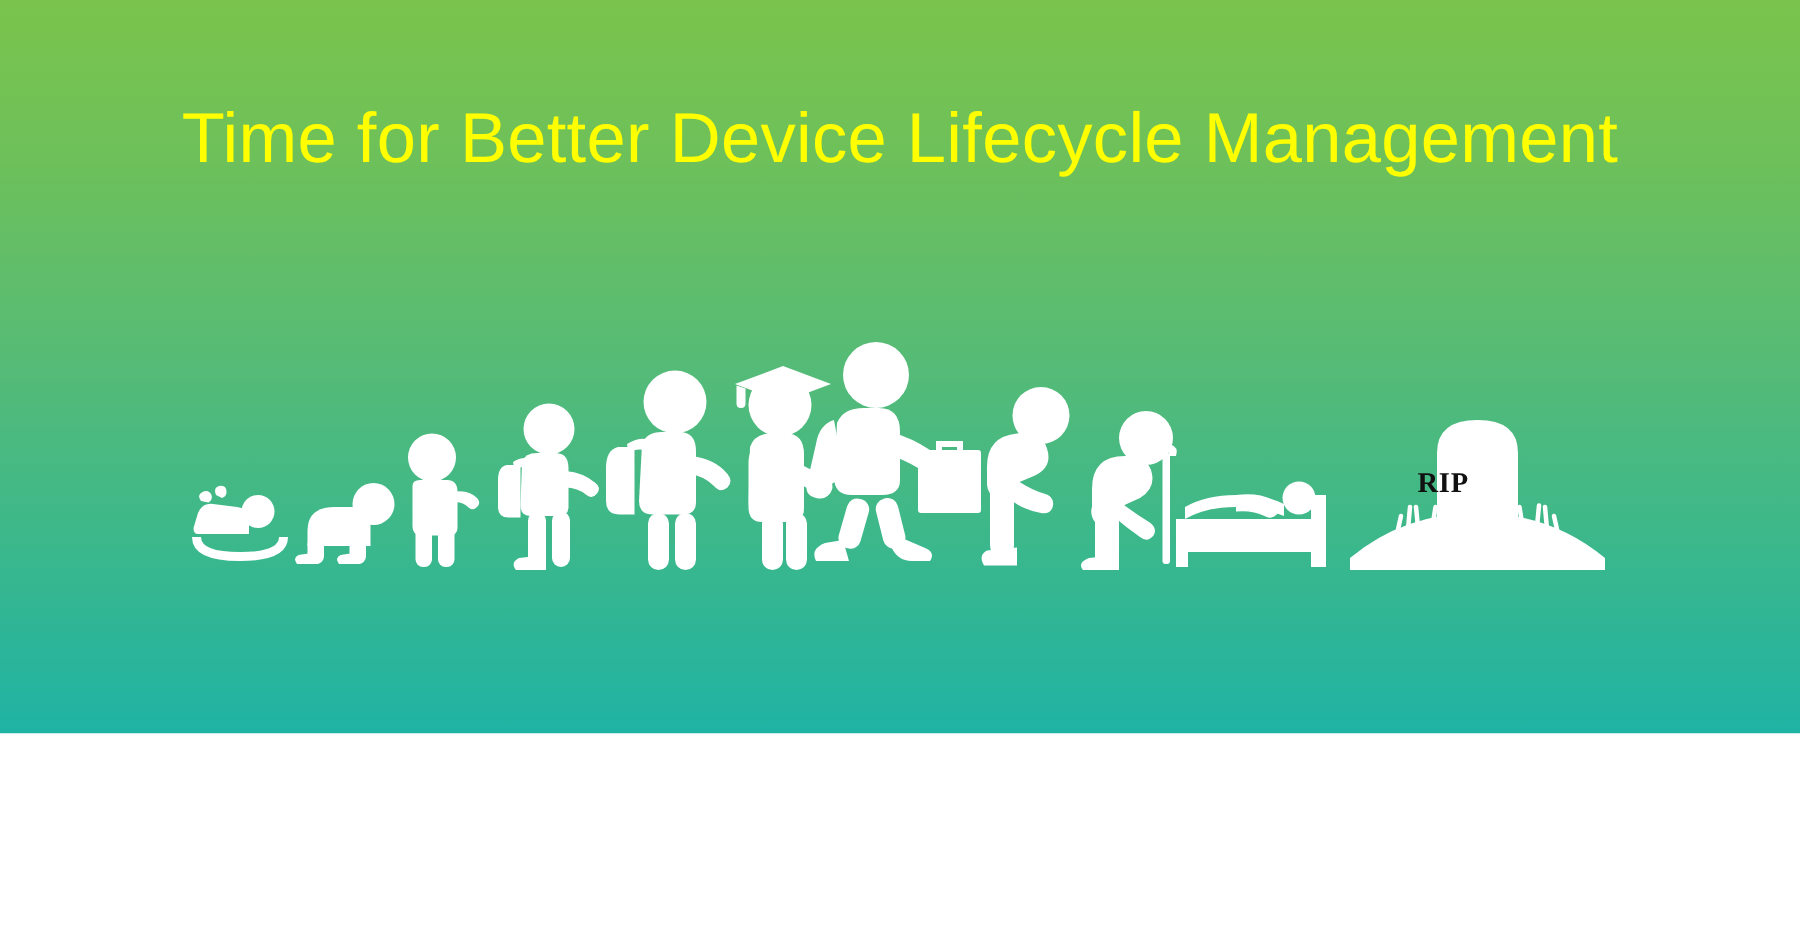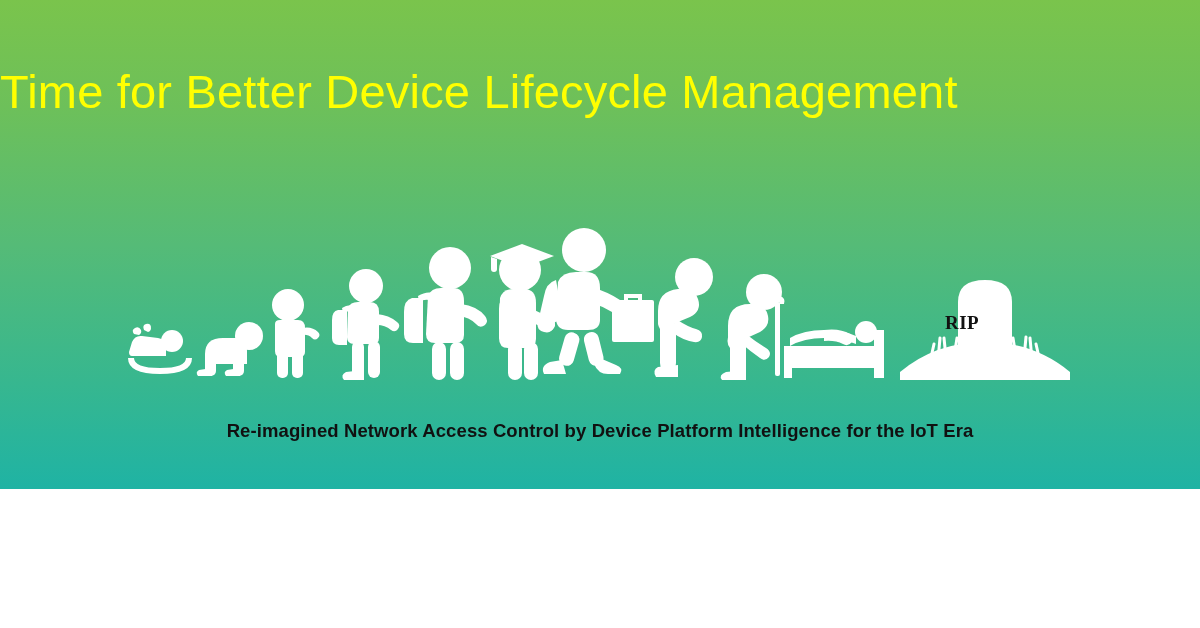--- a/index.html
+++ b/index.html
@@ -29,21 +29,21 @@
     height: 489px;
     background: linear-gradient(to bottom, #7ac44c 0%, #6dc05a 22%, #55bb77 50%, #37b78f 78%, #1fb3a4 100%);
     overflow: hidden;
   }
 
   .hero-title {
     position: absolute;
     left: 0;
     top: 62px;
     width: 1200px;
-    text-align: left;
+    text-align: center;
     color: #ffff00;
     font-size: 47px;
     font-weight: 400;
     letter-spacing: 0.2px;
     line-height: 60px;
     white-space: nowrap;
     font-family: "Liberation Sans", sans-serif;
   }
 
   .hero-subtitle {
@@ -266,21 +266,20 @@
               <path d="M140 104 l-4 -18"></path>
             </g>
           </g>
         </svg>
       </div>
 
     </div>
 
     <div class="rip-label">RIP</div>
 
-    <div class="hero-subtitle">Re-imagined Network Access Control by Device Platform Intelligence for the IoT Era</div>
   </div>
 
   <div class="footer">
 
     
     
 
     
     
 

